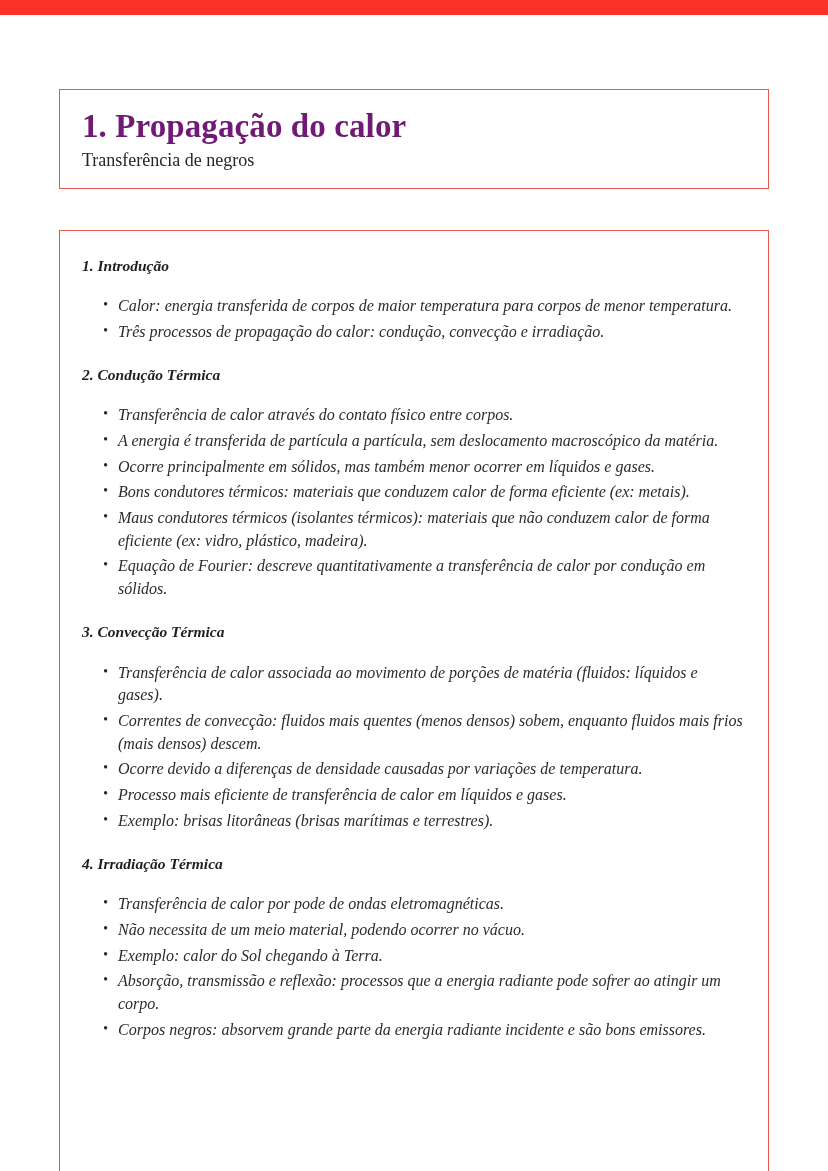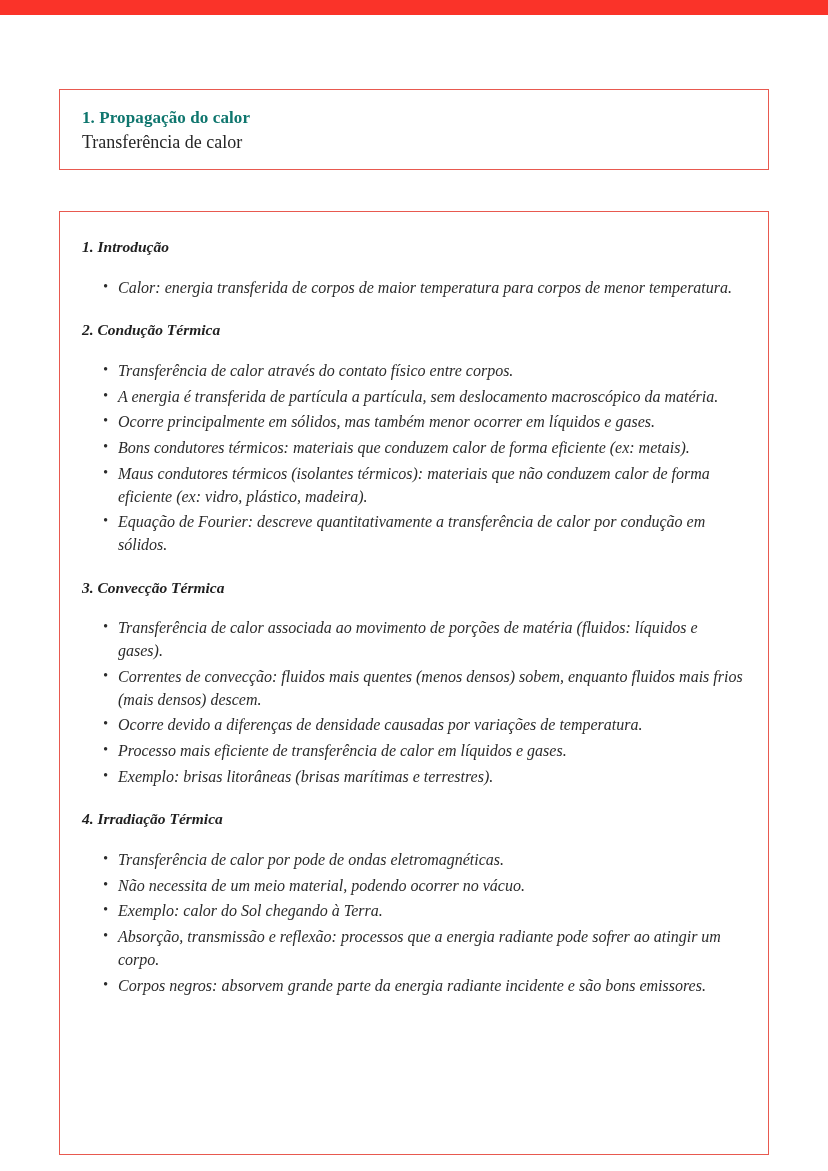--- a/index.html
+++ b/index.html
@@ -35,23 +35,23 @@
     background: #ffffff;
   }
 
   .card-title {
     margin-top: 74px;
     padding: 18px 22px 16px 22px;
   }
 
   .doc-title {
     font-family: "Liberation Serif", "DejaVu Serif", serif;
-    font-size: 17px;
+    font-size: 33px;
     font-weight: bold;
-    color: #0f766e;
+    color: #701a75;
     margin: 0 0 4px 0;
     line-height: 1.15;
     letter-spacing: 0.1px;
   }
 
   .doc-subtitle {
     font-family: "Liberation Serif", "DejaVu Serif", serif;
     font-size: 18px;
     color: #262626;
     margin: 0;
@@ -110,29 +110,30 @@
 </style>
 </head>
 <body>
 
 <div class="top-bar"></div>
 
 <div class="page">
 
   <div class="card card-title">
     <h1 class="doc-title">1. Propagação do calor</h1>
-    <p class="doc-subtitle">Transferência de calor</p>
+    <p class="doc-subtitle">Transferência de negros</p>
   </div>
 
   <div class="card card-body">
     <div id="sections-container">
         <div class="section">
           <div class="section-heading">1. Introdução</div>
           <ul class="bullets">
             <li>Calor: energia transferida de corpos de maior temperatura para corpos de menor temperatura.</li>
+            <li>Três processos de propagação do calor: condução, convecção e irradiação.</li>
           </ul>
         </div>
         <div class="section">
           <div class="section-heading">2. Condução Térmica</div>
           <ul class="bullets">
             <li>Transferência de calor através do contato físico entre corpos.</li>
             <li>A energia é transferida de partícula a partícula, sem deslocamento macroscópico da matéria.</li>
             <li>Ocorre principalmente em sólidos, mas também menor ocorrer em líquidos e gases.</li>
             <li>Bons condutores térmicos: materiais que conduzem calor de forma eficiente (ex: metais).</li>
             <li>Maus condutores térmicos (isolantes térmicos): materiais que não conduzem calor de forma eficiente (ex: vidro, plástico, madeira).</li>

